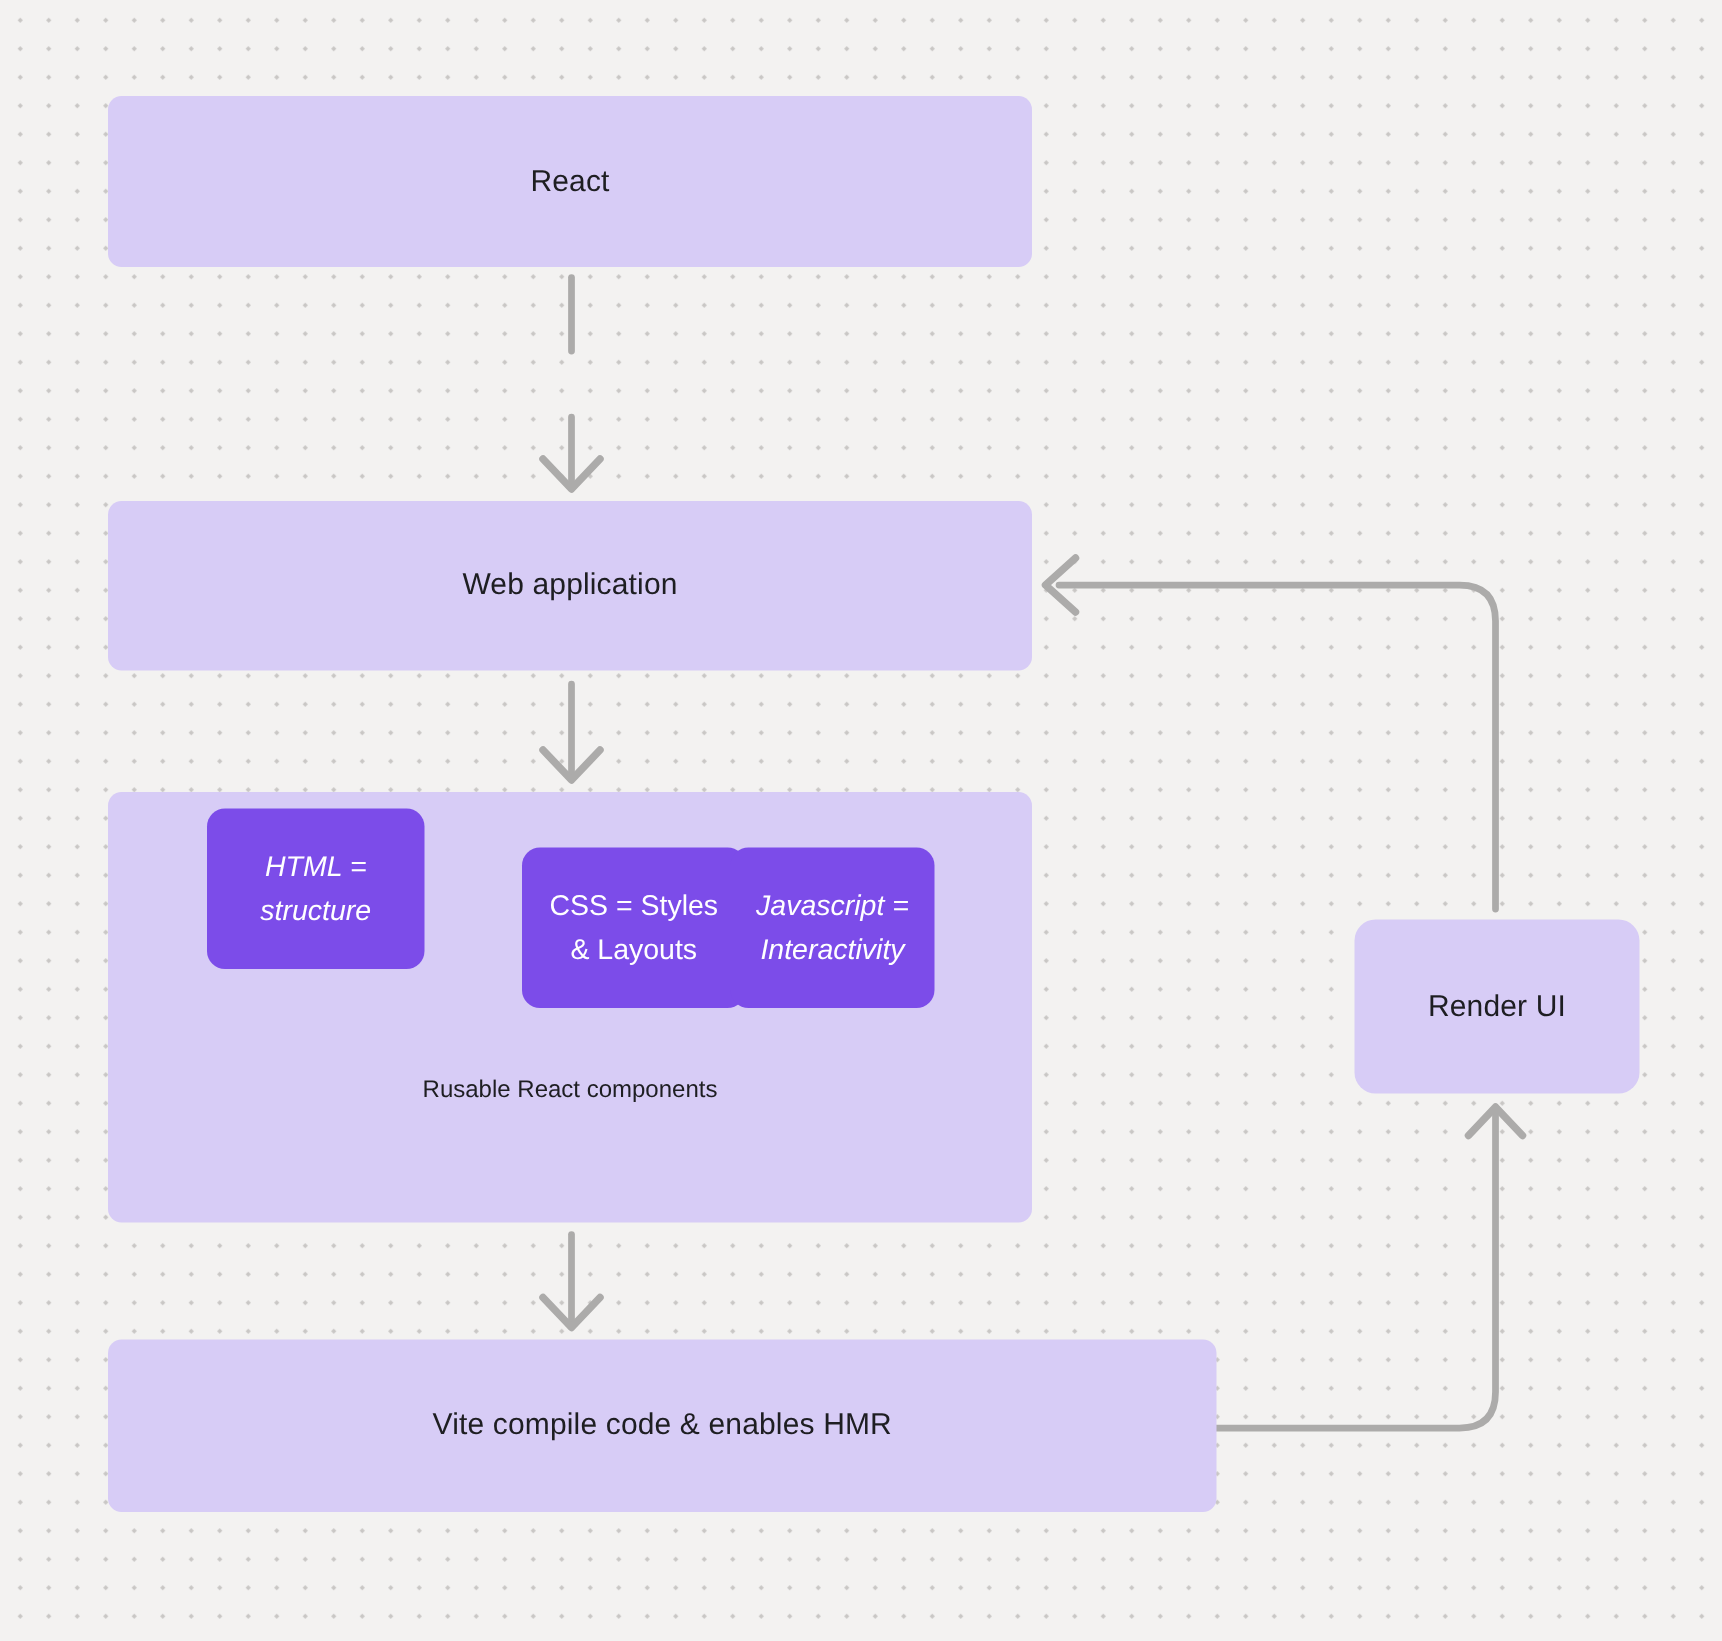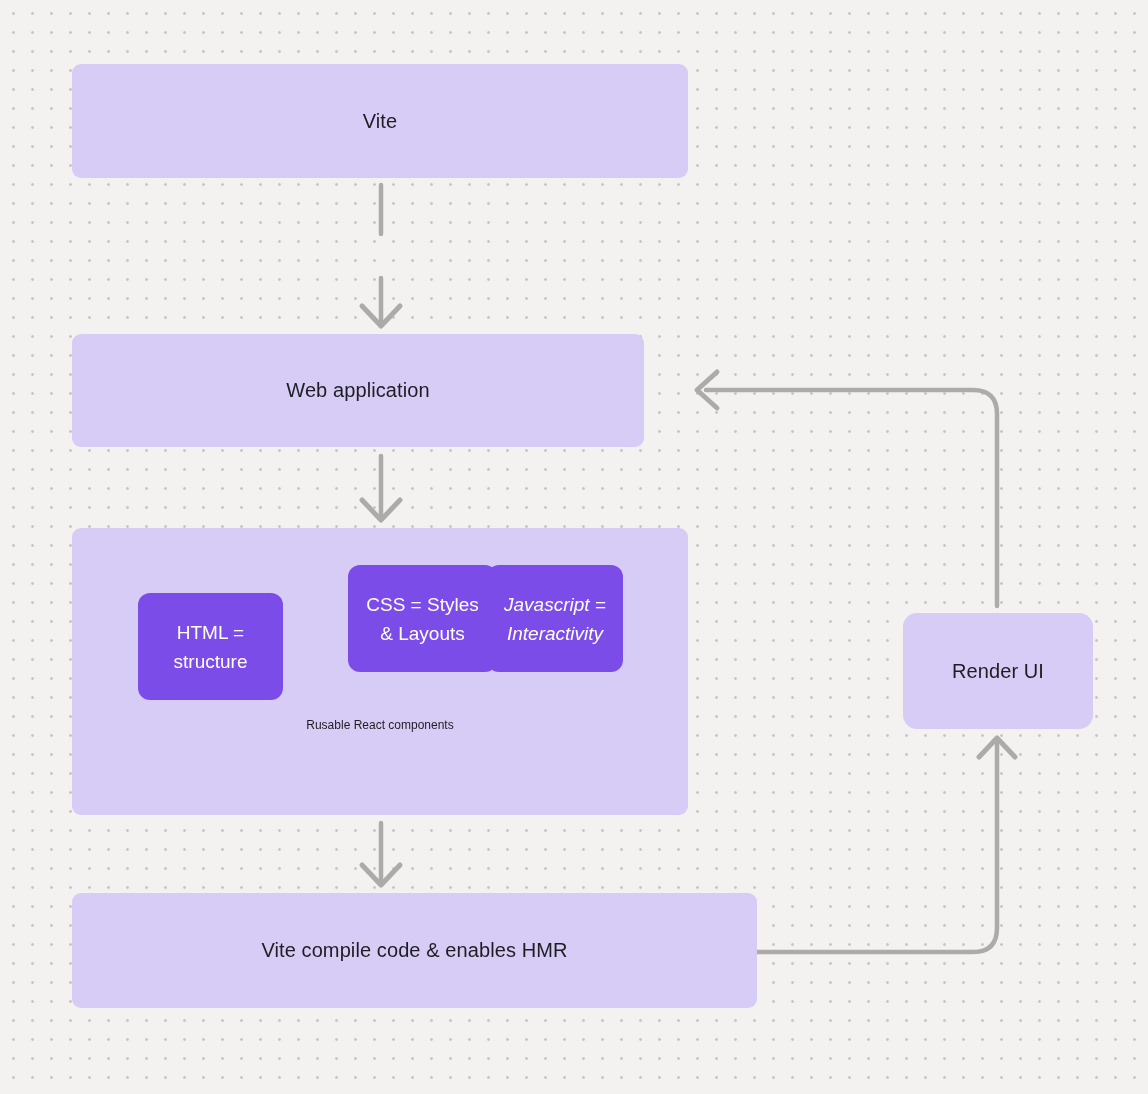--- a/index.html
+++ b/index.html
@@ -46,48 +46,48 @@
     display: flex;
     align-items: center;
     justify-content: center;
     text-align: center;
     font-size: 20px;
     font-weight: 500;
     letter-spacing: 0.1px;
     color: #1e1e22;
   }
   .node-user   { left: 72px;  top: 64px;  width: 616px; height: 114px; }
-  .node-webapp { left: 72px;  top: 334px; width: 572px; height: 113px; }
+  .node-webapp { left: 72px;  top: 334px; width: 616px; height: 113px; }
   .node-group  { left: 72px;  top: 528px; width: 616px; height: 287px; }
-  .node-vite   { left: 72px;  top: 893px; width: 685px; height: 115px; }
+  .node-vite   { left: 72px;  top: 893px; width: 739px; height: 115px; }
   .node-render { left: 903px; top: 613px; width: 190px; height: 116px; border-radius: 14px; }
   .chip {
     position: absolute;
     background: #7c4ce9;
     border-radius: 12px;
     display: flex;
     align-items: center;
     justify-content: center;
     text-align: center;
     color: #ffffff;
     font-size: 19px;
     font-weight: 500;
     line-height: 29px;
     white-space: pre-line;
   }
-  .chip-1 { left: 138px; top: 593px; width: 145px; height: 107px; }
+  .chip-1 { left: 138px; top: 539px; width: 145px; height: 107px; font-style: italic; }
   .chip-2 { left: 301px; top: 565px; width: 149px; height: 107px; margin-left: 47px; }
   .chip-3 { left: 487px; top: 565px; width: 136px; height: 107px; font-style: italic; }
   .group-label {
     position: absolute;
     left: 72px;
     top: 718px;
     width: 616px;
     text-align: center;
-    font-size: 12px;
+    font-size: 16px;
     font-weight: 500;
     color: #1e1e22;
   }
   .edge-label {
     position: absolute;
     left: 72px;
     top: 244px;
     width: 616px;
     text-align: center;
     font-size: 20px;
@@ -120,21 +120,21 @@
       <path d="M695 952 L973 952 Q997 952 997 928 L997 742"></path>
       <path class="head" d="M979 757 L997 738 L1015 757"></path>
     </g>
     <g>
       <path d="M997 606 L997 414 Q997 390 973 390 L706 390"></path>
       <path class="head" d="M717 372 L697 390 L717 408"></path>
     </g>
   </svg>
 
   <div class="node node-user">
-    <span>Vite</span>
+    <span>React</span>
   </div>
 
 
   <div class="node node-webapp">
     <span>Web application</span>
   </div>
 
   <div class="node node-group"></div>
 
   <div class="chip chip-1">

